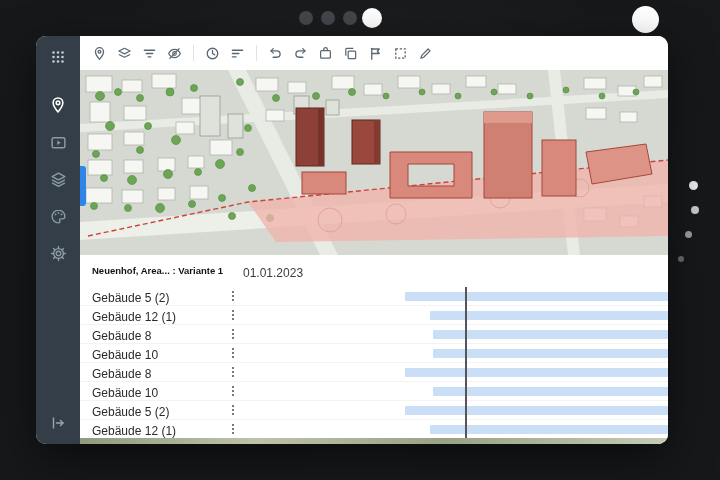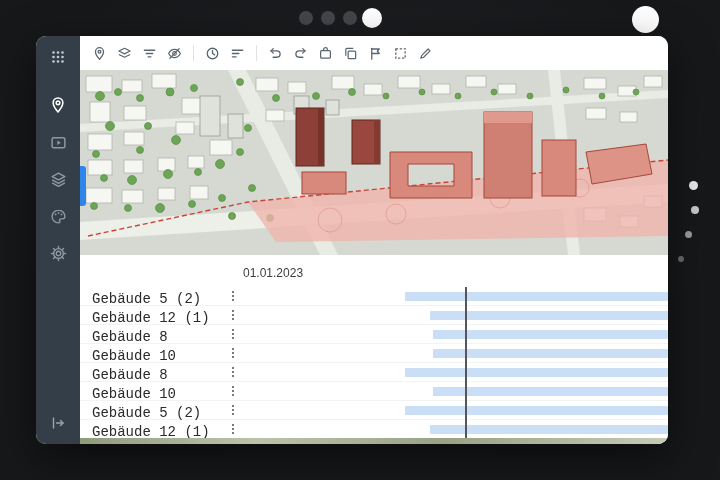--- a/index.html
+++ b/index.html
@@ -51,21 +51,21 @@
     position:absolute;left:0;top:96px;width:6px;height:40px;background:#2f86e8;
     border-radius:0 3px 3px 0;z-index:2;cursor:pointer;
   }
 
   
   .panel{position:absolute;top:219px;left:0;right:0;bottom:0;background:#fff;}
   .ptitle{position:absolute;left:12px;top:10px;font-size:9.5px;font-weight:bold;color:#141414;white-space:nowrap;}
   .pdate{position:absolute;left:163px;top:11px;font-size:12px;color:#3d3d3d;}
   .rows{position:absolute;top:32px;left:0;right:0;bottom:0;overflow:hidden;}
   .trow{position:relative;height:18px;border-bottom:1px solid #f3f3f3;cursor:pointer;}
-  .tlabel{position:absolute;left:12px;top:3.5px;font-size:14px;color:#2a2a2a;white-space:nowrap;font-family:Liberation Mono, monospace;}
+  .tlabel{position:absolute;left:12px;top:3.5px;font-size:12px;color:#2a2a2a;white-space:nowrap;}
   .kebab{
     position:absolute;left:146px;top:2px;width:14px;height:14px;border:none;background:none;padding:0;
     display:flex;align-items:center;justify-content:center;cursor:pointer;
   }
   .kebab::before{
     content:"";width:2.4px;height:2.4px;border-radius:50%;background:#4c4c4c;
     box-shadow:0 -4px 0 #4c4c4c, 0 4px 0 #4c4c4c;display:block;
   }
   .gantt-bar{position:absolute;top:4.5px;height:9px;border-radius:1px;}
   .marker{position:absolute;top:32px;width:1.5px;height:151px;background:#54565b;z-index:4;cursor:ew-resize;}
@@ -353,20 +353,21 @@
           <rect x="404" y="42" width="48" height="11" fill="#e09a8d"></rect>
           <rect x="462" y="70" width="34" height="56" fill="#d8897b" stroke="#a5473b" stroke-width="1"></rect>
           <polygon points="506,82 566,74 572,104 512,114" fill="#dd9486" stroke="#a5473b" stroke-width="1"></polygon>
           <rect x="222" y="102" width="44" height="22" fill="#d8897b" stroke="#a5473b" stroke-width="1"></rect>
         </g>
       </svg>
       <div class="vp-slider"></div>
     </div>
 
     <div class="panel">
+      <div class="ptitle">Neuenhof, Area... : Variante 1</div>
       <div class="pdate">01.01.2023</div>
 
       <div class="rows">
         <div class="trow">
           <span class="tlabel">Gebäude 5 (2)</span>
           <button class="kebab" aria-label="row menu"></button>
           <div class="gantt-bar" style="left: 325px; width: 263px; background: rgb(202, 222, 245);"></div>
         </div>
         <div class="trow">
           <span class="tlabel">Gebäude 12 (1)</span>

